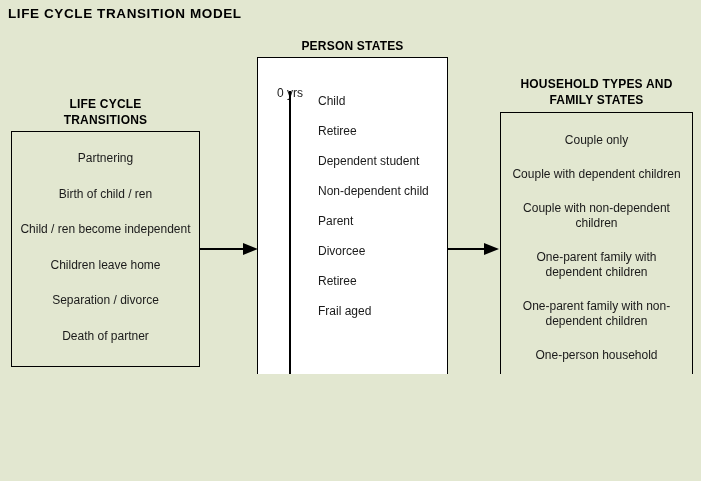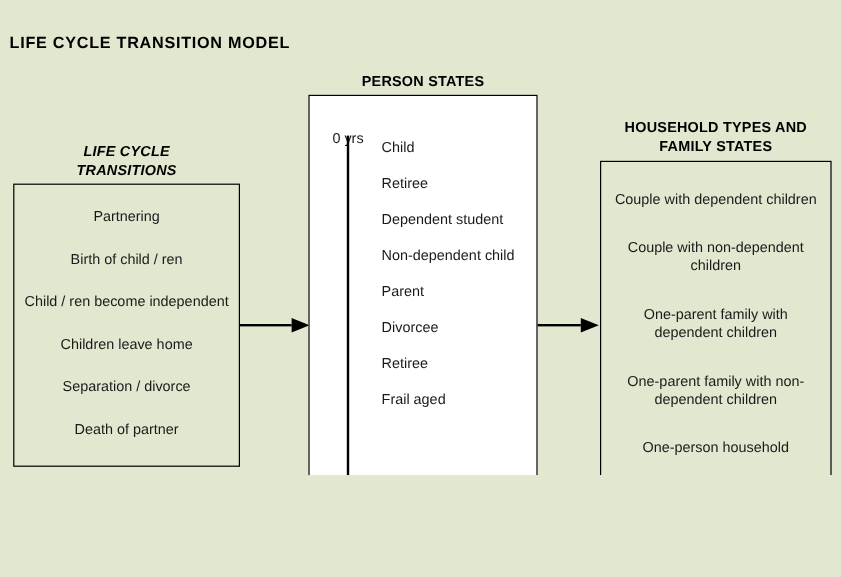--- a/index.html
+++ b/index.html
@@ -7,42 +7,41 @@
     font-family: "Liberation Sans", "DejaVu Sans", sans-serif;
     background: #e2e7d0;
   }
   .stage {
     position: relative;
     width: 701px;
     height: 374px;
     background: #e2e7d0;
     overflow: hidden;
     color: #1a1a1a;
-    margin-top: 22px;
   }
   .diagram-title {
     position: absolute;
     left: 8px;
     top: 6px;
     margin: 0;
     font-size: 13.5px;
     font-weight: bold;
     letter-spacing: 0.6px;
     color: #000;
   }
   .hdr {
     position: absolute;
     text-align: center;
     font-weight: bold;
     font-size: 12px;
     line-height: 16px;
     letter-spacing: 0.2px;
     color: #000;
   }
-  .hdr-left  { left: 11px;  top: 96px;  width: 189px; font-style: italic; }
+  .hdr-left  { left: 11px;  top: 96px;  width: 189px; }
   .hdr-left .hdr-text  { max-width: 120px; margin: 0 auto; }
   .hdr-mid   { left: 257px; top: 38px;  width: 191px; }
   .hdr-right { left: 500px; top: 76px;  width: 193px; }
   .hdr-right .hdr-text { max-width: 178px; margin: 0 auto; }
 
   .box {
     position: absolute;
     border: 1px solid #000;
     box-sizing: border-box;
   }
@@ -155,20 +154,21 @@
 
   <div class="arrow arrow-2">
     <div class="arrow-line"></div>
     <div class="arrow-head"></div>
   </div>
 
   <div class="hdr hdr-right">
     <div class="hdr-text">HOUSEHOLD TYPES AND FAMILY STATES</div>
   </div>
   <div class="box right-box">
+    <div class="hh-item">Couple only</div>
     <div class="hh-item">Couple with dependent children</div>
     <div class="hh-item w2">Couple with non-dependent children</div>
     <div class="hh-item w2">One-parent family with dependent children</div>
     <div class="hh-item w2">One-parent family with non-dependent children</div>
     <div class="hh-item">One-person household</div>
   </div>
 
 </div>
 
 </body></html>

